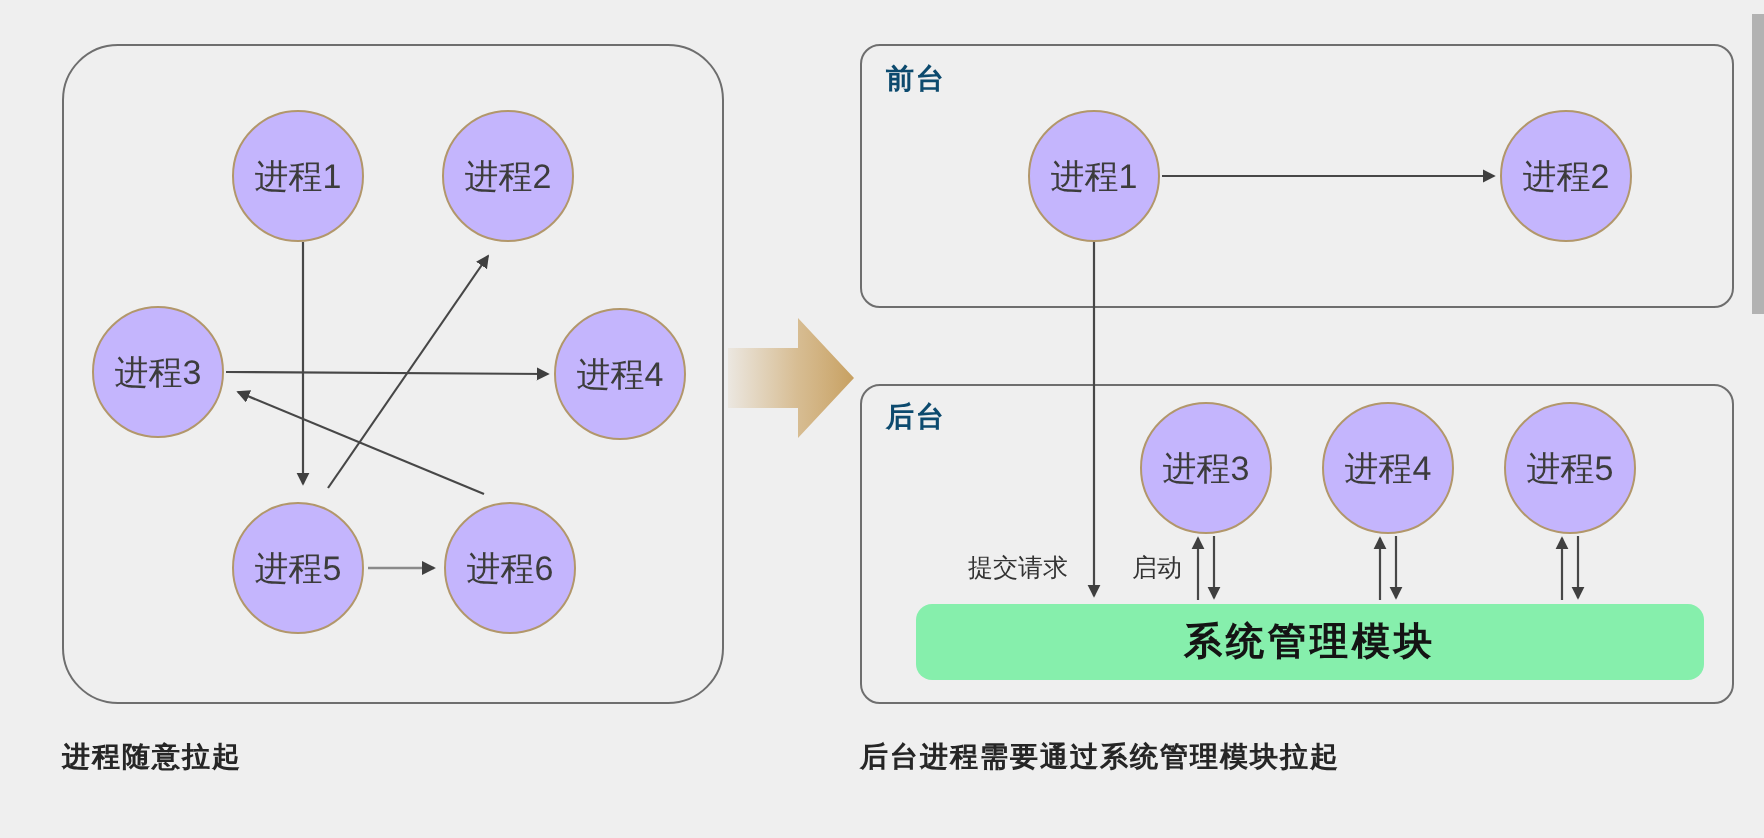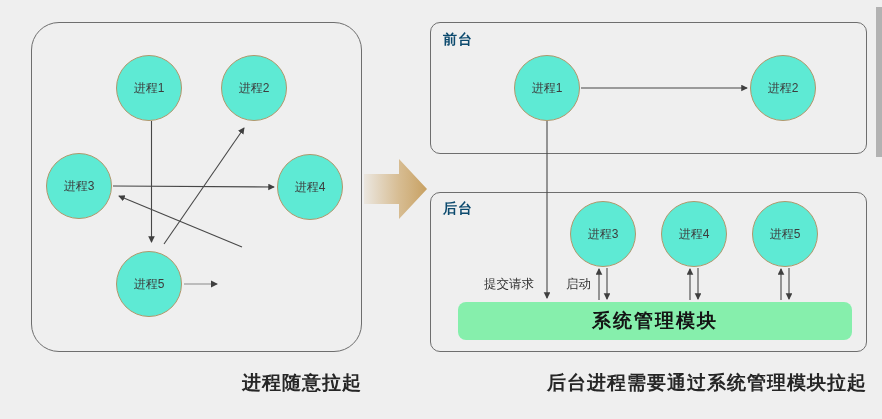--- a/index.html
+++ b/index.html
@@ -16,38 +16,38 @@
   .fg-box{left:430px; top:22px; width:437px; height:132px; border-radius:10px;}
   .bg-box{left:430px; top:192px; width:437px; height:160px; border-radius:10px;}
   .zone-title{
     position:absolute; font-size:14px; font-weight:bold; color:#0c4a6e;
     letter-spacing:1px; z-index:5;
   }
   .fg-title{left:443px; top:31px;}
   .bg-title{left:443px; top:200px;}
   .node{
     position:absolute; width:66px; height:66px; border-radius:50%;
-    background:#5eead4; border:1px solid #b2976b; box-sizing:border-box;
+    background:#c4b5fd; border:1px solid #b2976b; box-sizing:border-box;
     display:flex; align-items:center; justify-content:center;
-    font-size:12px; color:#3c3c3c; z-index:4;
+    font-size:17px; color:#3c3c3c; z-index:4;
   }
   .connector-layer{position:absolute; left:0; top:0; z-index:3;}
   .module-bar{
     position:absolute; left:458px; top:302px; width:394px; height:38px;
     background:#86efac; border-radius:8px; z-index:4;
     display:flex; align-items:center; justify-content:center;
     font-size:19px; font-weight:bold; color:#141414; letter-spacing:2px;
   }
   .small-label{
     position:absolute; font-size:12.5px; color:#333; z-index:5;
   }
   .submit-label{left:484px; top:276px; width:54px; }
   .start-label{left:566px; top:276px;}
   .caption{
-    position:absolute; top:370px; text-align:right; font-size:19px;
+    position:absolute; top:370px; text-align:left; font-size:14px;
     font-weight:bold; color:#262626; letter-spacing:1px; z-index:5;
   }
   .caption-left{left:31px; width:331px;}
   .caption-right{left:430px; width:437px;}
   .scrollbar-thumb{
     position:absolute; left:876px; top:7px; width:6px; height:150px;
     background:#b2b2b2; z-index:6;
   }
 </style>
 </head>
@@ -101,20 +101,23 @@
     </div>
   <div class="node" style="left:46px;  top:153px;">
       <span>进程3</span>
     </div>
   <div class="node" style="left:277px; top:154px;">
       <span>进程4</span>
     </div>
   <div class="node" style="left:116px; top:251px;">
       <span>进程5</span>
     </div>
+  <div class="node" style="left:222px; top:251px;">
+      <span>进程6</span>
+    </div>
 
   <div class="zone-title fg-title">前台</div>
   <div class="node" style="left:514px; top:55px;">
       <span>进程1</span>
     </div>
   <div class="node" style="left:750px; top:55px;">
       <span>进程2</span>
     </div>
 
   <div class="zone-title bg-title">后台</div>

